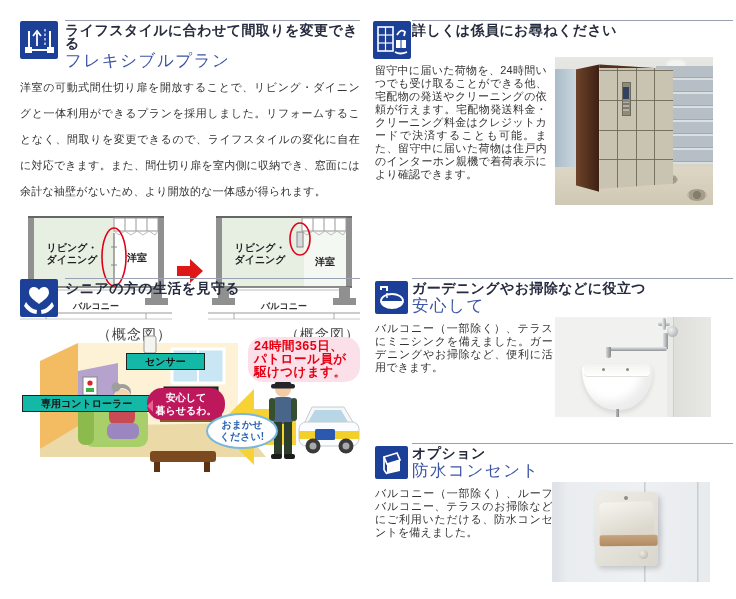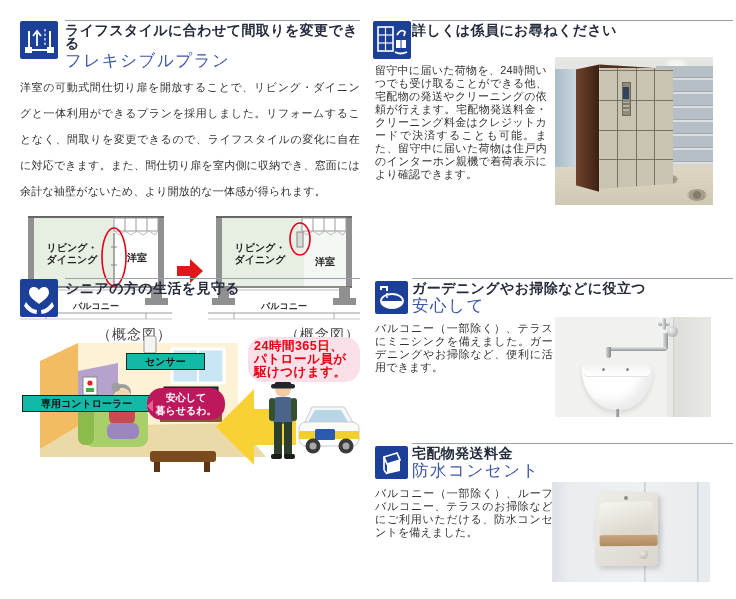--- a/index.html
+++ b/index.html
@@ -284,20 +284,22 @@
         <rect x="254" y="91" width="8" height="34" fill="#2c3f2c"></rect>
         <rect x="264" y="91" width="8" height="34" fill="#2c3f2c"></rect>
         <rect x="251" y="123" width="11" height="5" rx="2" fill="#1c1c1c"></rect>
         <rect x="264" y="123" width="11" height="5" rx="2" fill="#1c1c1c"></rect>
       </g>
     </svg>
     <div class="ill-label" style="left:106px;top:22px;">センサー</div>
     <div class="ill-label" style="left:2px;top:64px;">専用コントローラー</div>
     <div class="bubble-pink pre" style="left:127px;top:57px;width:64px;">安心して
 暮らせるわ。</div>
+    <div class="bubble-guard pre" style="left:186px;top:82px;width:52px;">おまかせ
+ください!</div>
     <div class="banner pre" style="left:228px;top:6px;width:112px;box-sizing:border-box;">24時間365日、
 パトロール員が
 駆けつけます。</div>
 
   </div>
 </div>
 
 <div class="section" style="left:375px;top:278px;width:358px;">
   <div class="sec-header pad-r">
     <div class="sec-icon small">
@@ -334,21 +336,21 @@
   <div class="sec-header pad-r">
     <div class="sec-icon small">
       <svg viewBox="0 0 33 33">
         <polygon points="9,11 22,7 25,14 12,18" fill="none" stroke="#fff" stroke-width="1.7"></polygon>
         <polygon points="12,18 25,14 25,25 12,28" fill="#fff"></polygon>
         <line x1="9" y1="11" x2="9" y2="24" stroke="#fff" stroke-width="1.7"></line>
         <line x1="9" y1="24" x2="12" y2="28" stroke="#fff" stroke-width="1.7"></line>
       </svg>
     </div>
     <div class="sec-head-text">
-      <div class="tagline">宅配物発送料金</div>
+      <div class="tagline">オプション</div>
       <div class="title">防水コンセント</div>
     </div>
   </div>
   <div class="body-text narrow" style="margin-top:4px;width:178px;">バルコニー（一部除く）、ルーフバルコニー、テラスのお掃除などにご利用いただける、防水コンセントを備えました。</div>
   <div class="photo ph-outlet">
     <div class="wall-line" style="left:58%;"></div>
     <div class="wall-line" style="left:92%;"></div>
     <div class="outlet-shadow"></div>
     <div class="outlet-base">
       <div class="outlet-screw"></div>

